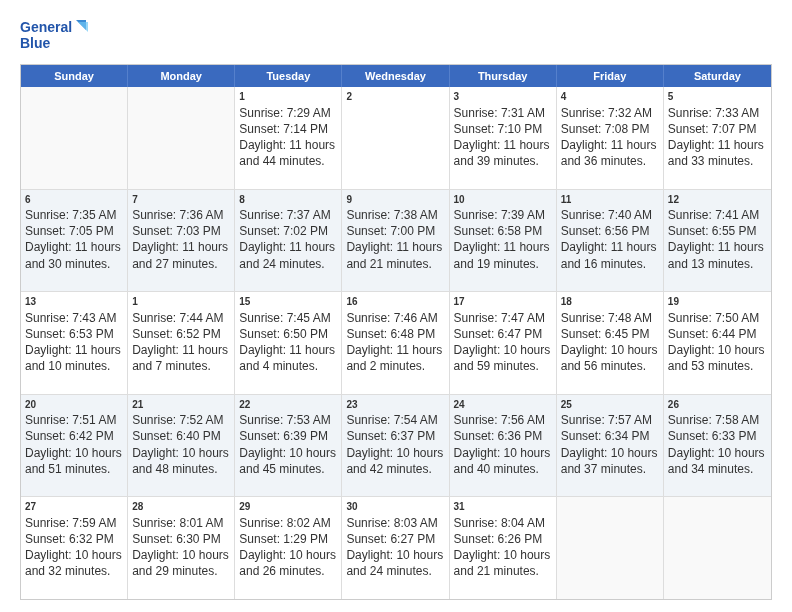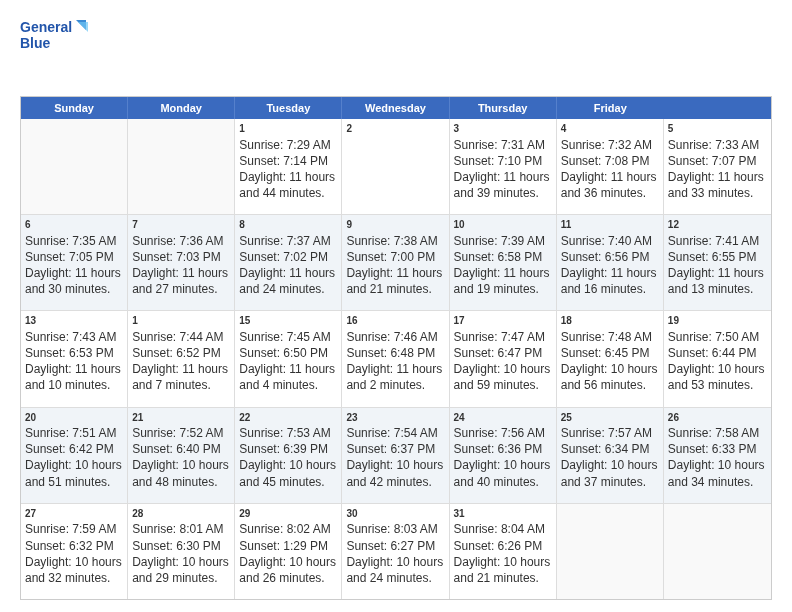--- a/index.html
+++ b/index.html
@@ -9,21 +9,20 @@
       width: 792px;
       height: 612px;
       overflow: hidden;
     }
     .page {
       width: 792px;
       height: 612px;
       padding: 16px 20px 12px 20px;
       display: flex;
       flex-direction: column;
-      gap: 32px;
     }
     .header {
       display: flex;
       justify-content: space-between;
       align-items: flex-start;
       margin-bottom: 10px;
     }
     .logo {
       display: flex;
       align-items: center;
@@ -118,20 +117,21 @@
   </div>
 
   <div class="calendar">
     <div class="cal-header-row">
     <div class="cal-header-cell">Sunday</div>
         <div class="cal-header-cell">Monday</div>
         <div class="cal-header-cell">Tuesday</div>
         <div class="cal-header-cell">Wednesday</div>
         <div class="cal-header-cell">Thursday</div>
         <div class="cal-header-cell">Friday</div>
+        <div class="cal-header-cell">Saturday</div>
       </div>
     <div class="cal-body">
     <div class="cal-week">
           <div class="cal-cell empty"></div>
           <div class="cal-cell empty"></div>
           <div class="cal-cell">
             <span class="day-num">1</span>
             <div class="cell-info">Sunrise: 7:29 AM
 Sunset: 7:14 PM
 Daylight: 11 hours and 44 minutes.</div>

